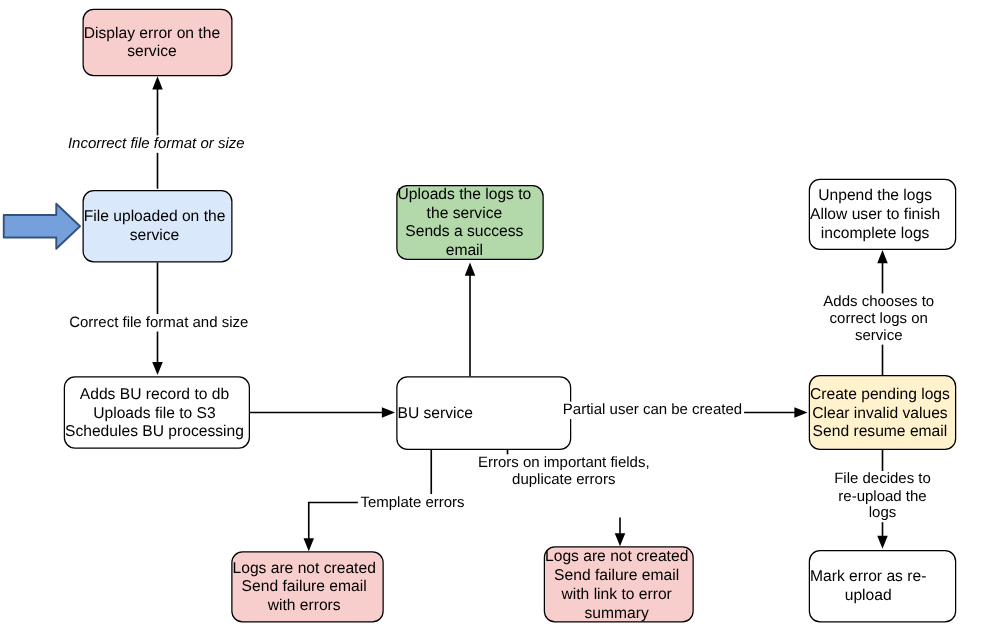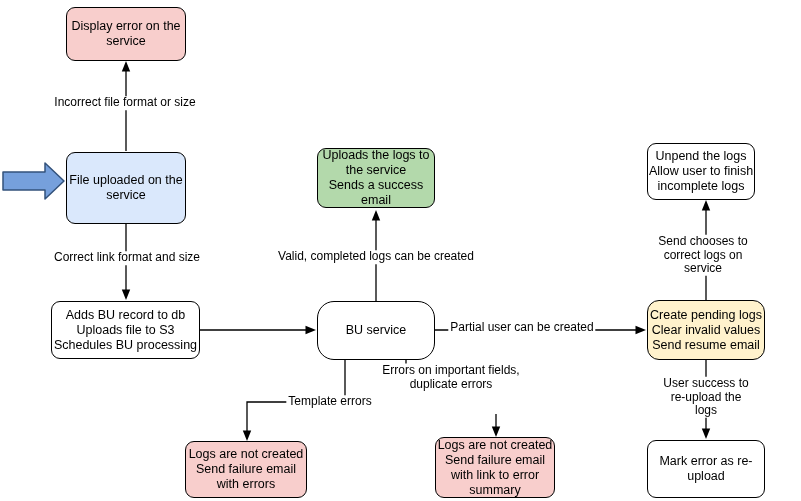--- a/index.html
+++ b/index.html
@@ -3,21 +3,21 @@
 <meta charset="utf-8">
 <style>
   html,body{margin:0;padding:0;background:#fff;}
   .canvas{
     position:relative;width:801px;height:501px;background:#ffffff;overflow:hidden;
     font-family:"Liberation Sans", sans-serif;color:#000;
   }
   .edges{position:absolute;left:0;top:0;pointer-events:none;}
   .node{
     position:absolute;box-sizing:border-box;
-    display:flex;align-items:center;justify-content:center;
+    display:flex;align-items:center;
     border:1px solid #000;border-radius:9px;background:#fff;
     font-size:12.5px;line-height:15px;text-align:center;
   }
   .node span{white-space:pre-line;}
   .node.pink{background:#f8cecc;}
   .node.blue{background:#dae8fc;}
   .node.green{background:#b3d9ab;}
   .node.yellow{background:#fff2cc;}
   .node.white{background:#ffffff;}
   .edge-label{
@@ -59,49 +59,49 @@
       <polygon points="706,200 701.8,210.5 710.2,210.5"></polygon>
       <polygon points="706,439 701.8,428.5 710.2,428.5"></polygon>
     </g>
   </svg>
 
   <div class="node pink" style="left:66px;top:7px;width:120px;height:54px;">
     <span>Display error on the
 service</span>
   </div>
 
-  <div class="node blue" style="left:66px;top:152px;width:120px;height:72px;">
+  <div class="node blue" style="left:66px;top:152px;width:120px;height:58px;">
     <span>File uploaded on the
 service</span>
   </div>
 
   <div class="node white" style="left:51px;top:301px;width:149px;height:58px;">
     <span>Adds BU record to db
 Uploads file to S3
 Schedules BU processing</span>
   </div>
 
-  <div class="node white" style="left:317px;top:301px;width:118px;height:59px;border-radius:17px;">
+  <div class="node white" style="left:317px;top:301px;width:140px;height:59px;">
     <span>BU service</span>
   </div>
 
   <div class="node green" style="left:317px;top:148px;width:118px;height:60px;">
     <span>Uploads the logs to
 the service
 Sends a success
 email</span>
   </div>
 
-  <div class="node yellow" style="left:647px;top:300px;width:118px;height:60px;border-radius:12px;">
+  <div class="node yellow" style="left:647px;top:300px;width:118px;height:60px;">
     <span>Create pending logs
 Clear invalid values
 Send resume email</span>
   </div>
 
-  <div class="node white" style="left:647px;top:143px;width:108px;height:57px;">
+  <div class="node white" style="left:647px;top:143px;width:118px;height:57px;">
     <span>Unpend the logs
 Allow user to finish
 incomplete logs</span>
   </div>
 
   <div class="node white" style="left:647px;top:440px;width:118px;height:58px;">
     <span>Mark error as re-
 upload</span>
   </div>
 
@@ -111,30 +111,29 @@
 with errors</span>
   </div>
 
   <div class="node pink" style="left:435px;top:437px;width:120px;height:61px;">
     <span>Logs are not created
 Send failure email
 with link to error
 summary</span>
   </div>
 
-  <div class="edge-label" style="left:125px;top:103px;">Incorrect file format or size</div>
+  <div class="edge-label" style="left:125px;top:115px;font-style:italic;">Incorrect file format or size</div>
 
-  <div class="edge-label" style="left:127px;top:258px;">Correct link format and size</div>
+  <div class="edge-label" style="left:127px;top:258px;">Correct file format and size</div>
 
-  <div class="edge-label" style="left:376px;top:257px;">Valid, completed logs can be created</div>
 
   <div class="edge-label" style="left:522px;top:328px;">Partial user can be created</div>
 
   <div class="edge-label" style="left:330px;top:402px;">Template errors</div>
 
   <div class="edge-label" style="left:451px;top:377px;">Errors on important fields,
 duplicate errors</div>
 
-  <div class="edge-label" style="left:703px;top:255px;">Send chooses to correct logs on service</div>
+  <div class="edge-label" style="left:703px;top:255px;">Adds chooses to correct logs on service</div>
 
-  <div class="edge-label" style="left:706px;top:397px;">User success to re-upload the logs</div>
+  <div class="edge-label" style="left:706px;top:397px;">File decides to re-upload the logs</div>
 
 </div>
 
 </body></html>

